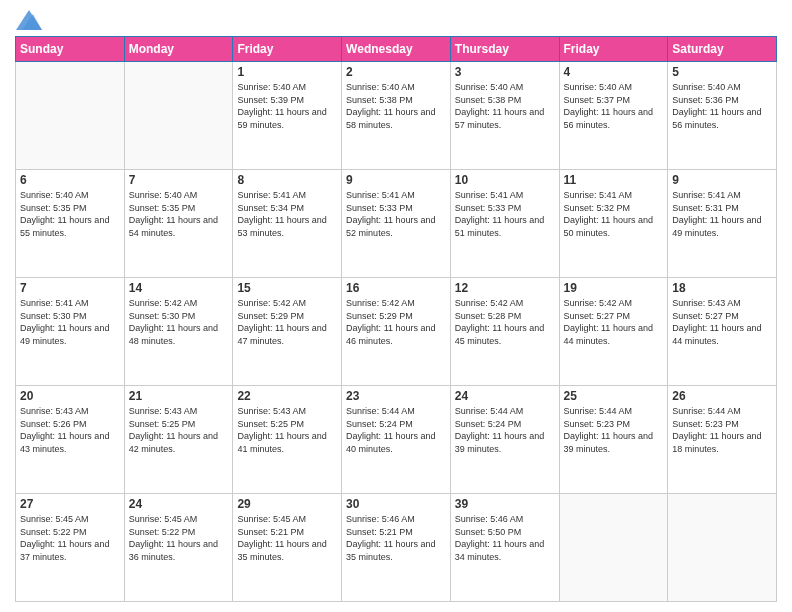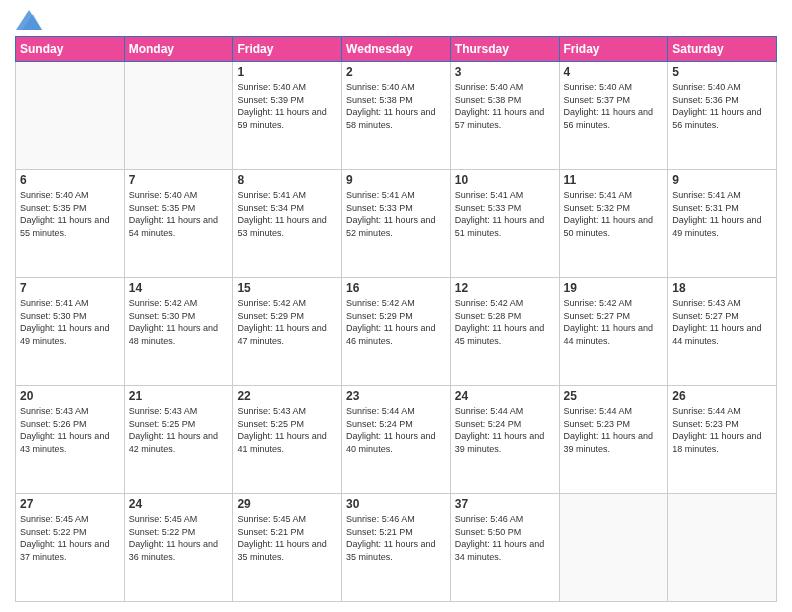--- a/index.html
+++ b/index.html
@@ -303,21 +303,21 @@
             <div class="cell-text">Sunset: 5:21 PM</div>
             <div class="cell-text">Daylight: 11 hours and 35 minutes.</div>
           </td>
           <td>
             <span class="day-num">30</span>
             <div class="cell-text">Sunrise: 5:46 AM</div>
             <div class="cell-text">Sunset: 5:21 PM</div>
             <div class="cell-text">Daylight: 11 hours and 35 minutes.</div>
           </td>
           <td>
-            <span class="day-num">37</span>
+            <span class="day-num">39</span>
             <div class="cell-text">Sunrise: 5:46 AM</div>
             <div class="cell-text">Sunset: 5:50 PM</div>
             <div class="cell-text">Daylight: 11 hours and 34 minutes.</div>
           </td>
           <td class="empty"></td>
           <td class="empty"></td>
         </tr>
       </tbody>
   </table>
 </div>

